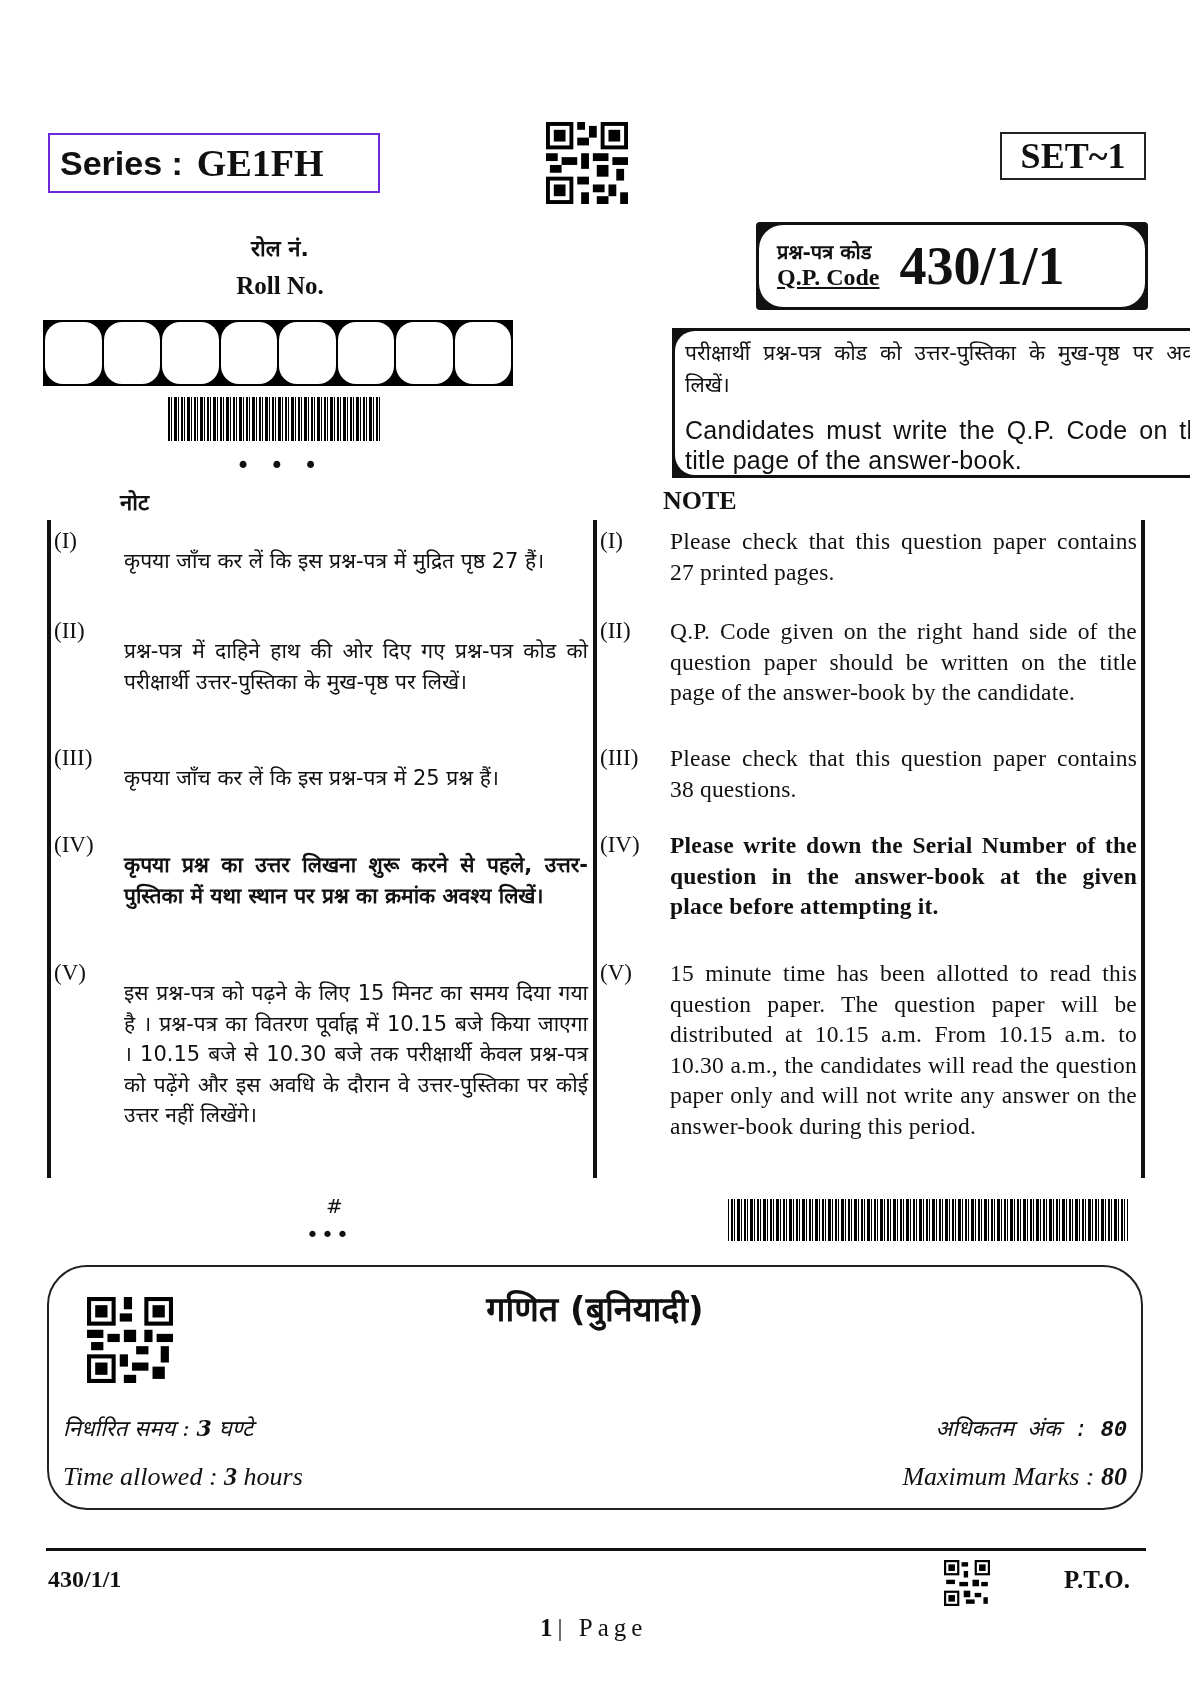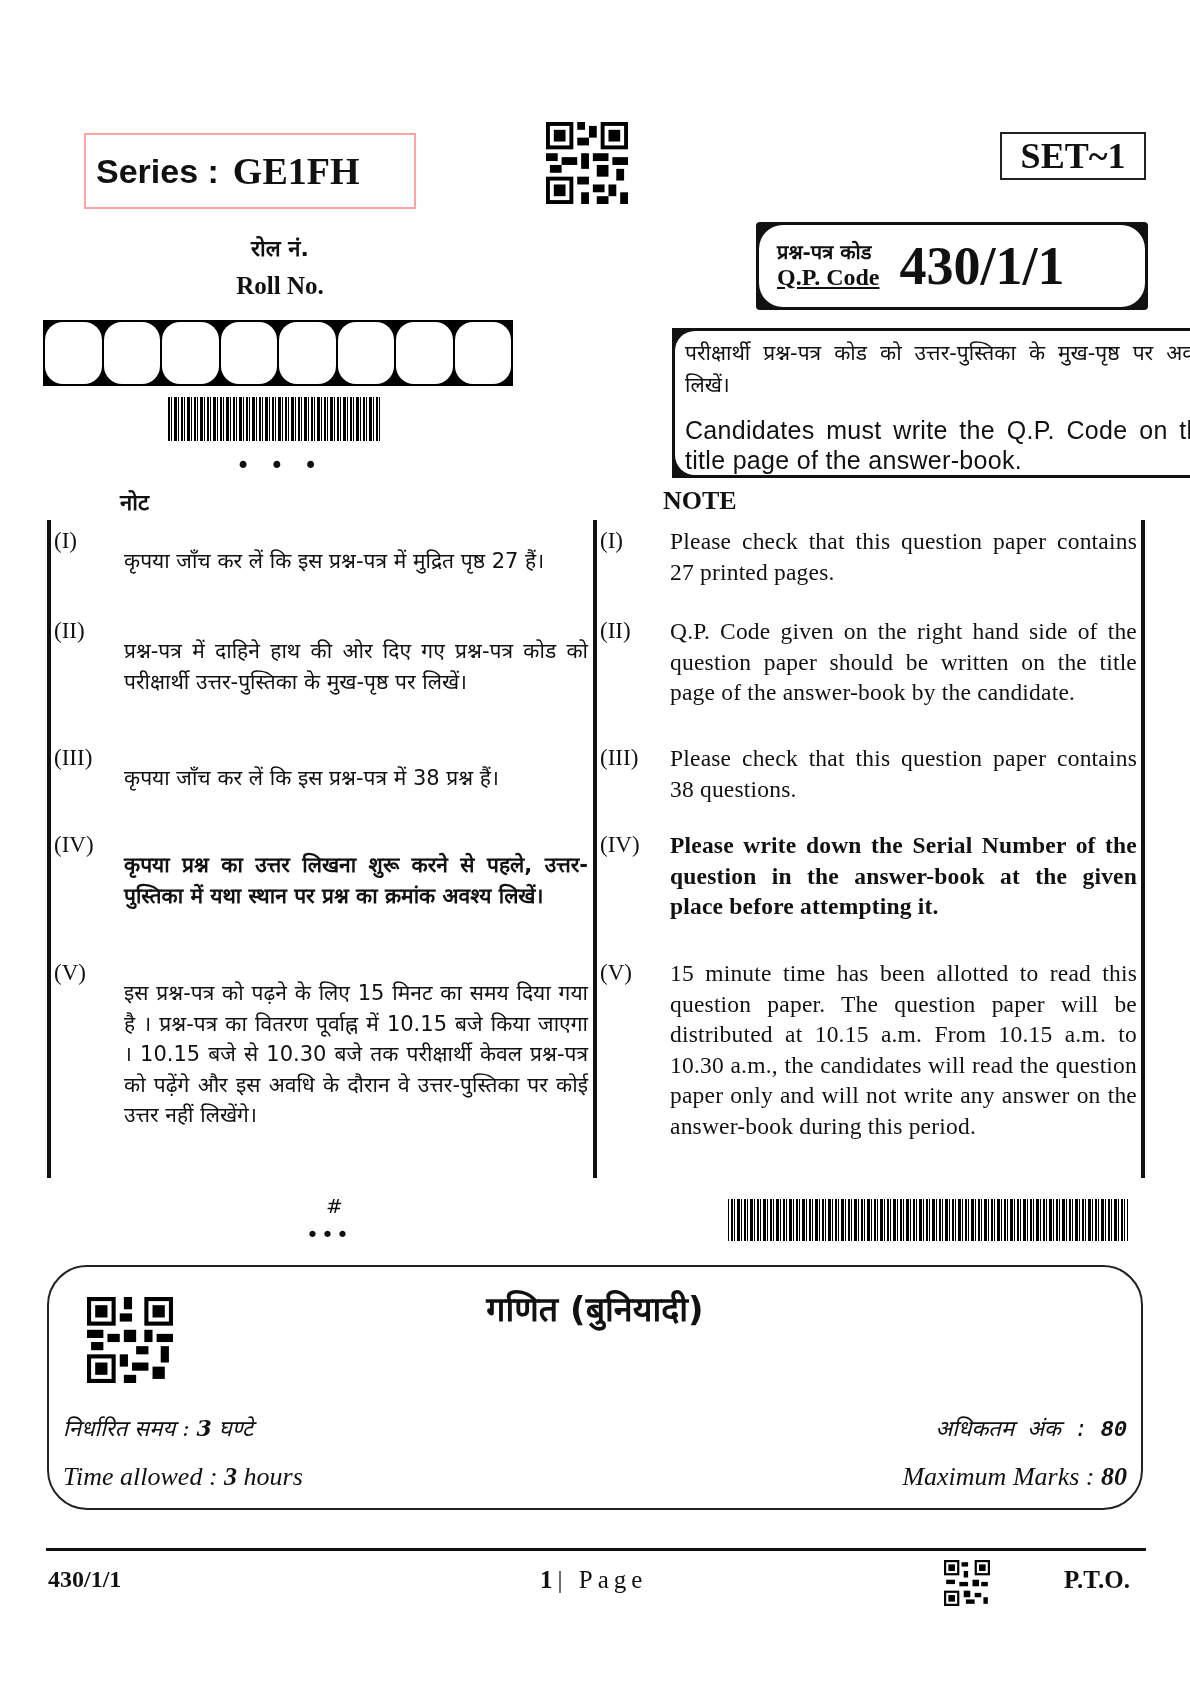--- a/index.html
+++ b/index.html
@@ -1,21 +1,21 @@
 <!DOCTYPE html>
 <html><head>
 <meta charset="utf-8">
 <style>
   * { box-sizing: border-box; margin: 0; padding: 0; }
   html, body { width: 1190px; height: 1683px; background: #ffffff; color: #111111; }
   body { position: relative; font-family: "DejaVu Serif", serif; overflow: hidden; }
   .abs { position: absolute; }
 
   
-  .series-box { left: 48px; top: 133px; width: 332px; height: 76px; border: 2px solid #fca5a5; display: flex; align-items: center; padding-left: 10px; margin-left: 36px; }
+  .series-box { left: 48px; top: 133px; width: 332px; height: 60px; border: 2px solid #6d28d9; display: flex; align-items: center; padding-left: 10px; }
   .series-label { font-family: "Liberation Sans", sans-serif; font-weight: bold; font-size: 34px; }
   .series-code { font-family: "Liberation Serif", serif; font-weight: bold; font-size: 38px; margin-left: 14px; }
 
   
   .set-box { left: 1000px; top: 132px; width: 146px; height: 48px; border: 2px solid #222; display: flex; align-items: center; justify-content: center; }
   .set-text { font-family: "Liberation Serif", serif; font-weight: bold; font-size: 36px; }
 
   
   .qr { background: #fff; }
   .qr svg { display: block; }
@@ -60,21 +60,21 @@
   .subj-hi { left: 0; width: 100%; top: 18px; text-align: center; font-family: "DejaVu Sans", sans-serif; font-weight: bold; font-size: 34px; }
   .subj-en { left: 0; width: 100%; top: 85px; text-align: center; font-family: "Liberation Serif", serif; font-weight: bold; font-size: 31px; }
   .time-hi { left: 14px; top: 145px; font-family: "DejaVu Serif", serif; font-style: italic; font-size: 22px; }
   .time-en { left: 14px; top: 195px; font-family: "Liberation Serif", serif; font-style: italic; font-size: 26px; }
   .marks-hi { right: 14px; top: 145px; font-family: Liberation Mono, monospace; font-style: italic; font-size: 22px; }
   .marks-en { right: 14px; top: 195px; font-family: "Liberation Serif", serif; font-style: italic; font-size: 26px; }
 
   
   .footer-line { left: 46px; top: 1548px; width: 1100px; height: 3px; background: #111; }
   .footer-code { left: 48px; top: 1566px; font-family: "Liberation Serif", serif; font-weight: bold; font-size: 24px; }
-  .footer-page { left: 540px; top: 1566px; font-family: "Liberation Serif", serif; font-size: 25px; letter-spacing: 5px; }
+  .footer-page { left: 540px; top: 1614px; font-family: "Liberation Serif", serif; font-size: 25px; letter-spacing: 5px; }
   .footer-pto { left: 1064px; top: 1566px; font-family: "Liberation Serif", serif; font-weight: bold; font-size: 25px; }
 </style>
 </head>
 <body>
 
 <div class="abs series-box">
   <span class="series-label">Series :</span>
   <span class="series-code">GE1FH</span>
 </div>
 
@@ -156,21 +156,21 @@
 <div class="item" style="left:54px; top:526px; width:534px;">
   <span class="num">(I)</span>
   <span class="txt-hi">कृपया जाँच कर लें कि इस प्रश्न-पत्र में मुद्रित पृष्ठ 27 हैं।</span>
 </div>
 <div class="item" style="left:54px; top:616px; width:534px;">
   <span class="num">(II)</span>
   <span class="txt-hi">प्रश्न-पत्र में दाहिने हाथ की ओर दिए गए प्रश्न-पत्र कोड को परीक्षार्थी उत्तर-पुस्तिका के मुख-पृष्ठ पर लिखें।</span>
 </div>
 <div class="item" style="left:54px; top:743px; width:534px;">
   <span class="num">(III)</span>
-  <span class="txt-hi">कृपया जाँच कर लें कि इस प्रश्न-पत्र में 38 प्रश्न हैं।</span>
+  <span class="txt-hi">कृपया जाँच कर लें कि इस प्रश्न-पत्र में 25 प्रश्न हैं।</span>
 </div>
 <div class="item" style="left:54px; top:830px; width:534px;">
   <span class="num">(IV)</span>
   <span class="txt-hi hi-b">कृपया प्रश्न का उत्तर लिखना शुरू करने से पहले, उत्तर-पुस्तिका में यथा स्थान पर प्रश्न का क्रमांक अवश्य लिखें।</span>
 </div>
 <div class="item" style="left:54px; top:958px; width:534px;">
   <span class="num">(V)</span>
   <span class="txt-hi">इस प्रश्न-पत्र को पढ़ने के लिए 15 मिनट का समय दिया गया है । प्रश्न-पत्र का वितरण पूर्वाह्न में 10.15 बजे किया जाएगा । 10.15 बजे से 10.30 बजे तक परीक्षार्थी केवल प्रश्न-पत्र को पढ़ेंगे और इस अवधि के दौरान वे उत्तर-पुस्तिका पर कोई उत्तर नहीं लिखेंगे।</span>
 </div>
 

